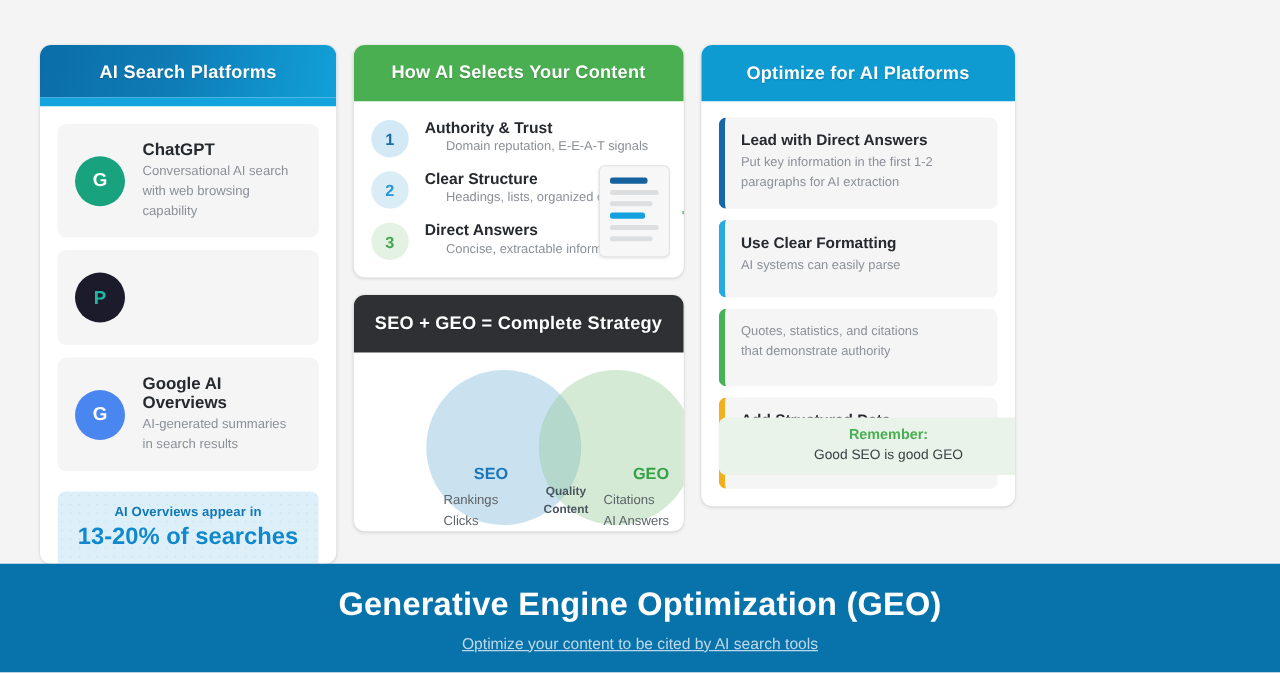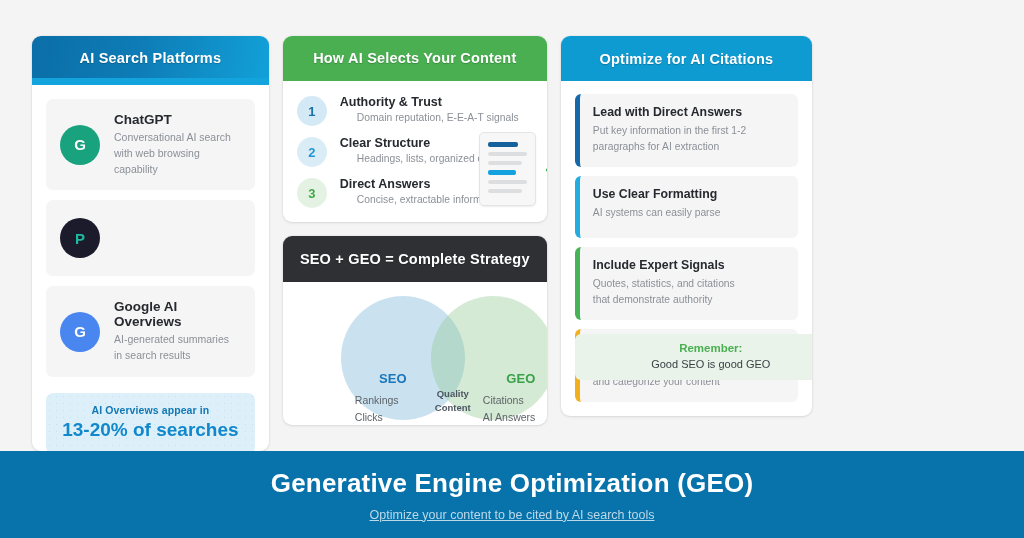--- a/index.html
+++ b/index.html
@@ -351,37 +351,36 @@
               <div>Content</div>
             </div>
 
           </div>
         </div>
       </div>
     </div>
 
     <div class="col col-right">
       <div class="panel">
-        <div class="panel-head head-cyan">Optimize for AI Citations</div>
+        <div class="panel-head head-cyan">Optimize for AI Platforms</div>
 
         <div class="panel-body-tips">
 
           <div class="tip" style="border-left-color:#1668a8">
             <div class="tip-title">Lead with Direct Answers</div>
             <div class="tip-desc">Put key information in the first 1-2</div>
             <div class="tip-desc">paragraphs for AI extraction</div>
           </div>
 
           <div class="tip" style="border-left-color:#24ace0">
             <div class="tip-title">Use Clear Formatting</div>
             <div class="tip-desc">AI systems can easily parse</div>
           </div>
 
           <div class="tip" style="border-left-color:#47b257">
-            <div class="tip-title">Include Expert Signals</div>
             <div class="tip-desc">Quotes, statistics, and citations</div>
             <div class="tip-desc">that demonstrate authority</div>
           </div>
 
           <div class="tip" style="border-left-color:#f2b01e">
             <div class="tip-title">Add Structured Data</div>
             <div class="tip-desc">Schema markup helps AI understand</div>
             <div class="tip-desc">and categorize your content</div>
           </div>
 

